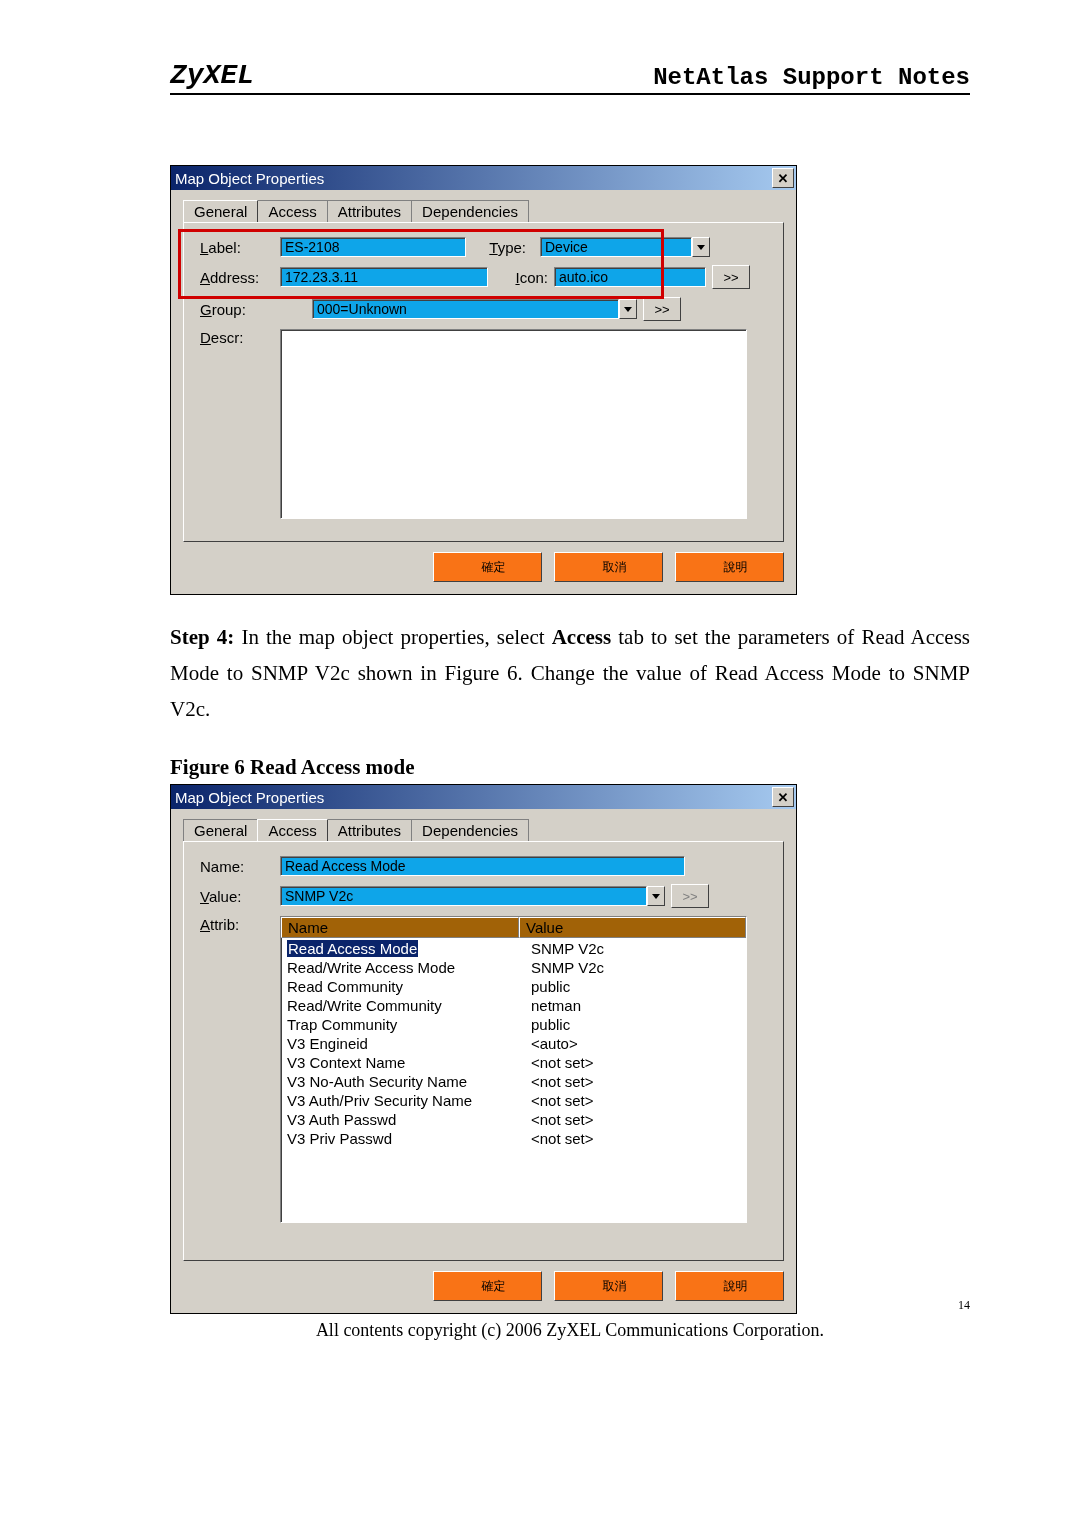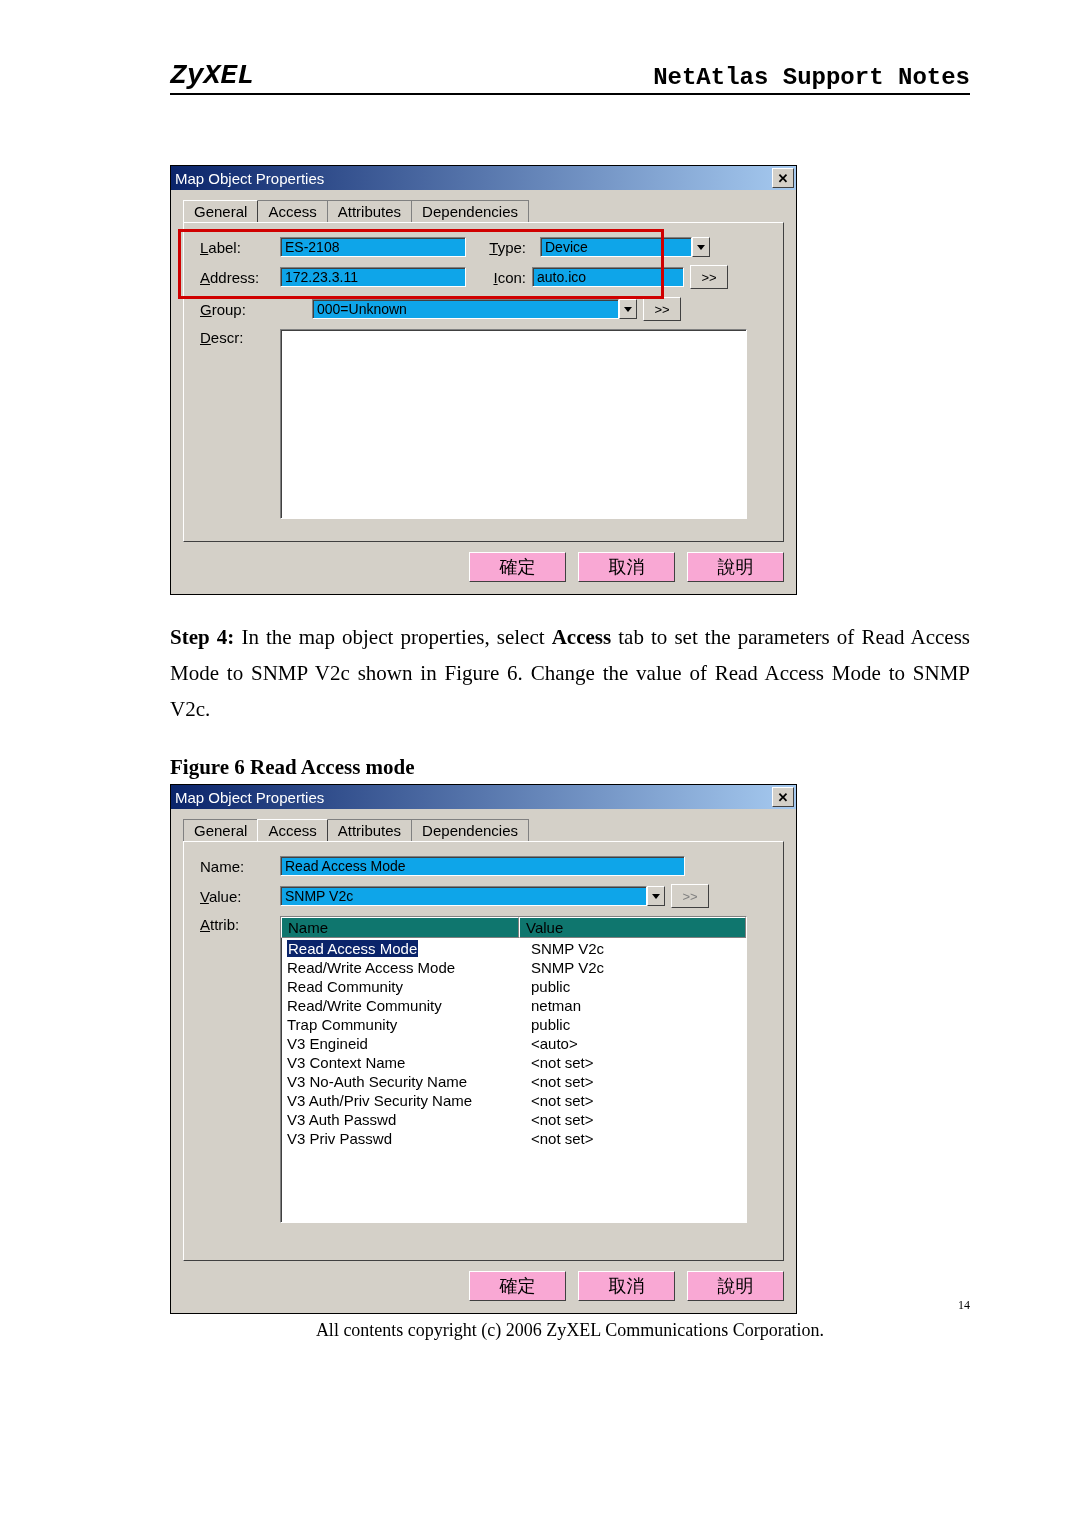--- a/index.html
+++ b/index.html
@@ -130,27 +130,28 @@
     background:#d4d0c8;
     border:1px solid #fff;
     border-right-color:#404040;
     border-bottom-color:#404040;
     font-size:13px;
     display:flex;align-items:center;justify-content:center;
     margin-left:6px;
   }
   .btn-small.disabled { color:#808080; }
   .btn { width:95px; height:28px;
-    background:#f9a8d4;
+    background:#f97316;
     border:1px solid #fff;
     border-right-color:#404040;
     border-bottom-color:#404040;
     display:flex;align-items:center;justify-content:center;
     font-family: "MS UI Gothic","PMingLiU", Tahoma, sans-serif;
-    font-size:18px;
+    font-size:12px;
+    padding-left:12px;
   }
   .dlg-buttons { display:flex; justify-content:flex-end; gap:12px; margin: 6px 12px 12px 0; }
   .red-box {
     position:absolute;
     border:3px solid #d00000;
     pointer-events:none;
   }
 
   .descr-box {
     background:#fff;
@@ -169,21 +170,21 @@
     border-right-color:#fff;
     border-bottom-color:#fff;
     box-shadow: inset 1px 1px 0 #404040;
     width: 465px;
     height: 305px;
     overflow:hidden;
     position:relative;
   }
   .attrib-header {
     display:flex;
-    background:#0f766e;
+    background:#a16207;
   }
   .attrib-header div {
     border:1px solid #fff;
     border-right-color:#808080;
     border-bottom-color:#808080;
     padding:1px 6px;
     box-sizing:border-box;
     font-size:15px;
   }
   .col-name { width: 238px; }
@@ -255,21 +256,21 @@
         <div class="combo" style="width:170px;">
           <div class="textbox">Device</div>
           <div class="arrow">
               <div class="tri"></div>
             </div>
         </div>
       </div>
 
       <div class="row">
         <span class="lbl"><span class="underline-key">A</span>ddress:</span>
-        <div class="textbox" style="width:186px;">172.23.3.11</div>
+        <div class="textbox" style="width:208px;">172.23.3.11</div>
         <span class="lbl" style="width:60px; text-align:right; margin-right:6px;"><span class="underline-key">I</span>con:</span>
         <div class="textbox" style="width:152px;">auto.ico</div>
         <div class="btn-small">&gt;&gt;</div>
       </div>
 
       <div class="row">
         <span class="lbl"><span class="underline-key">G</span>roup:</span>
         <div class="combo" style="width:325px;margin-left:32px;">
           <div class="textbox">000=Unknown</div>
           <div class="arrow">

